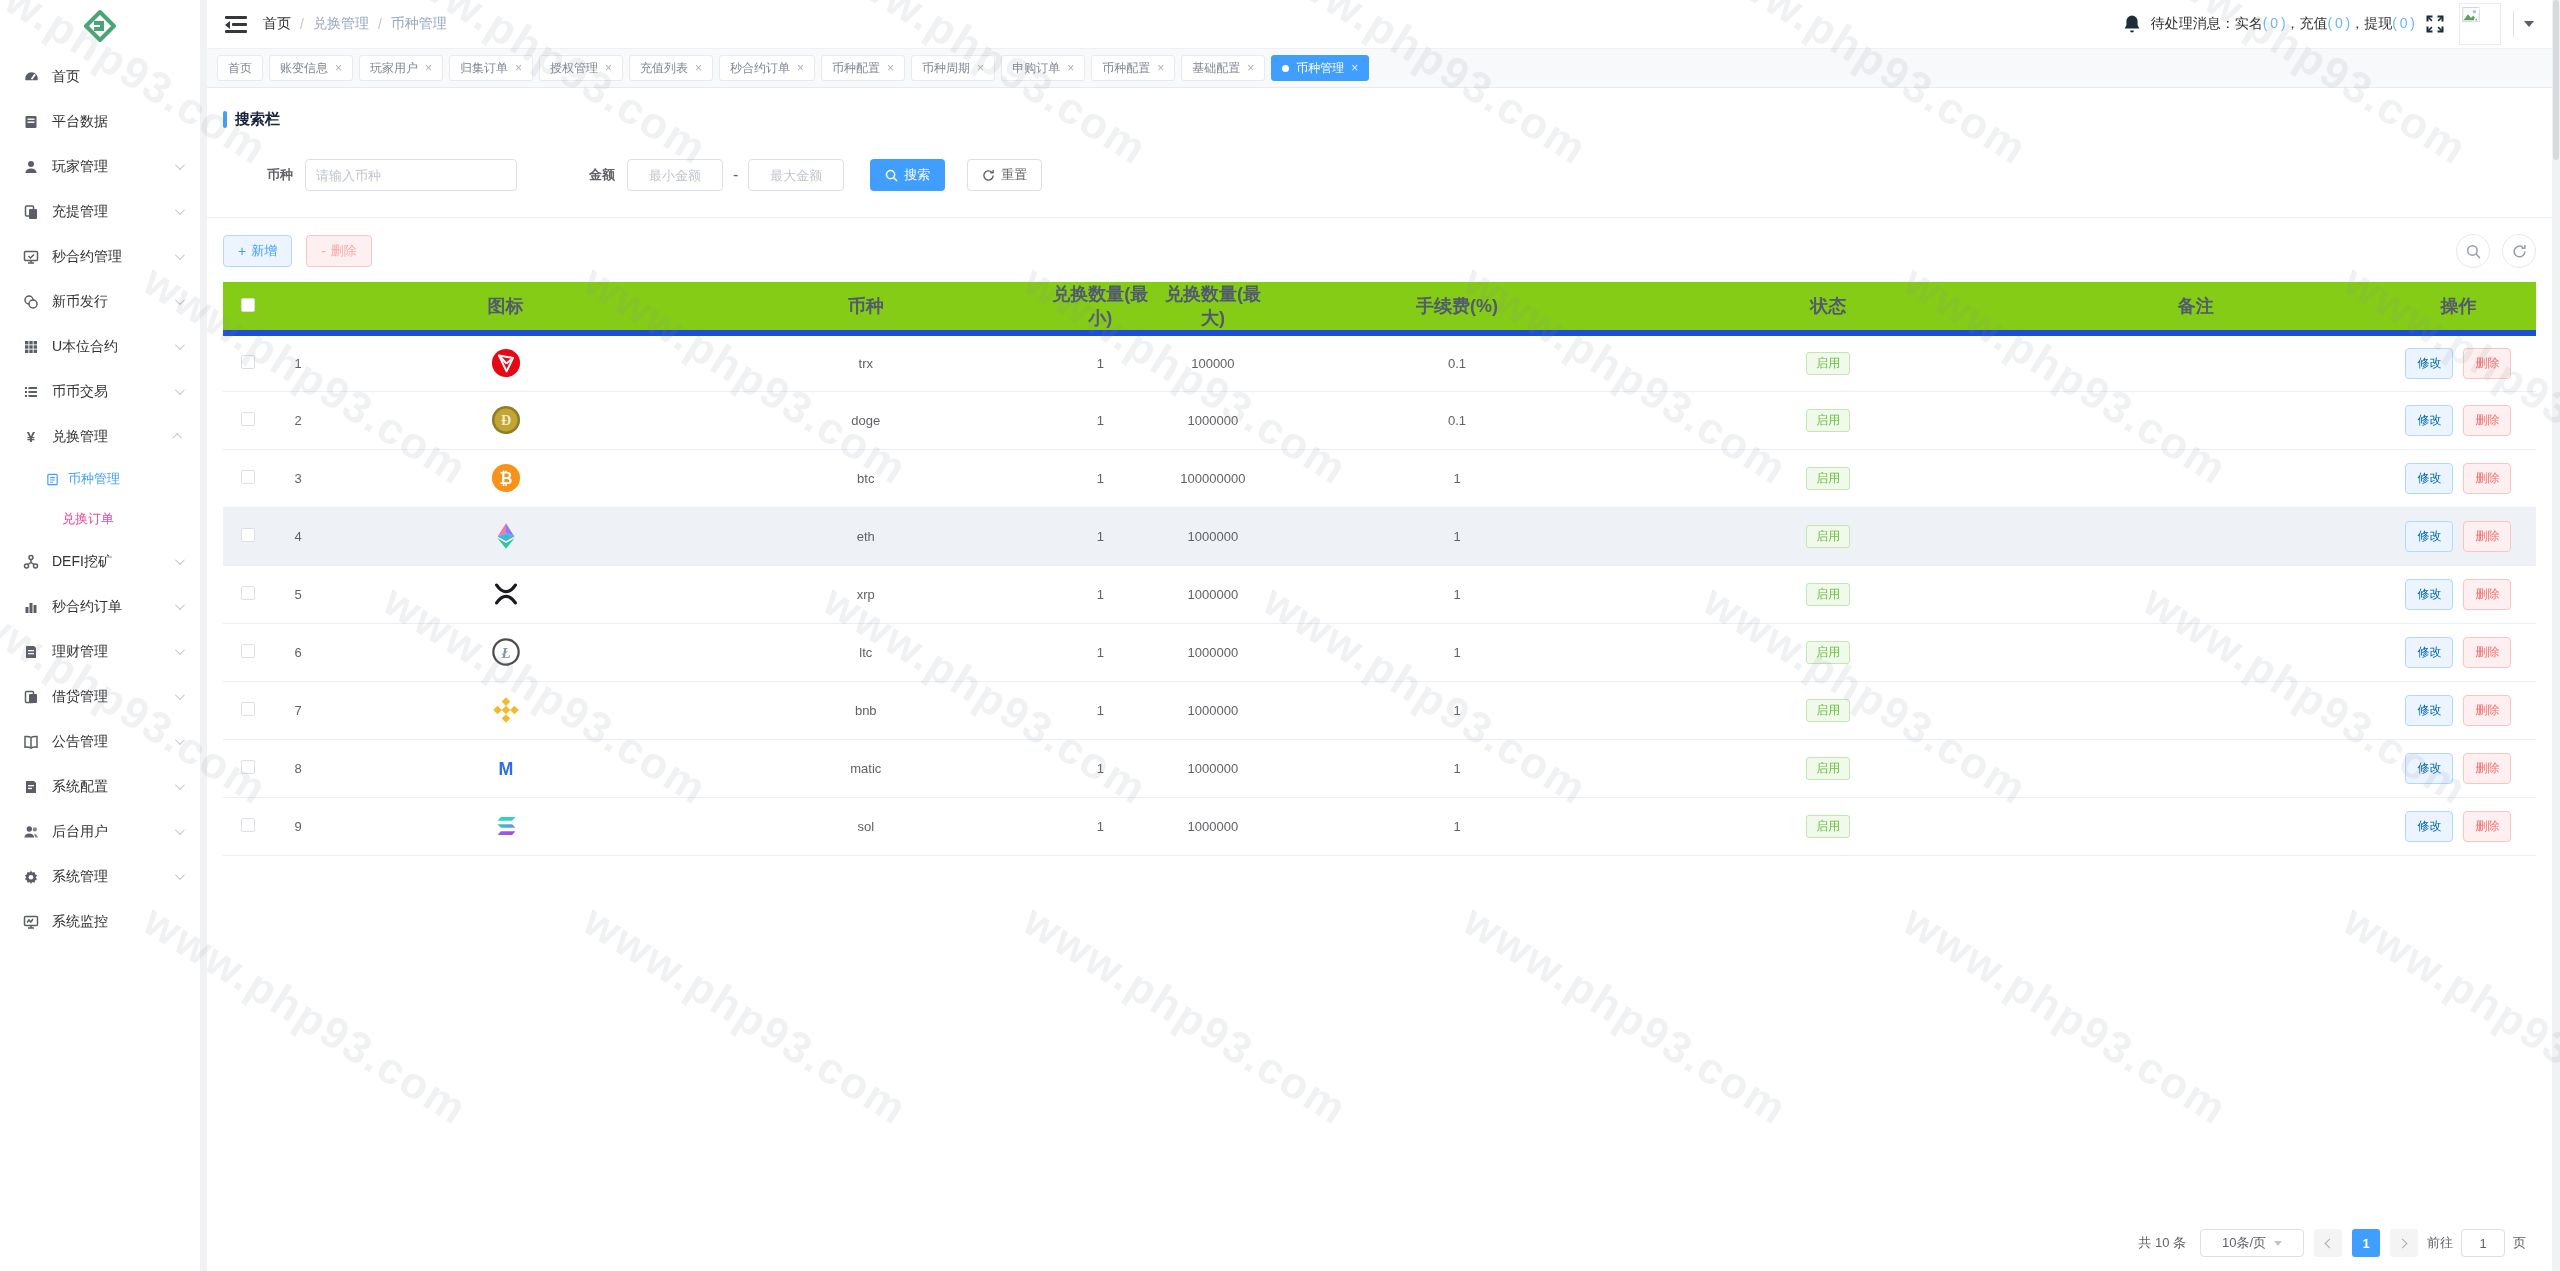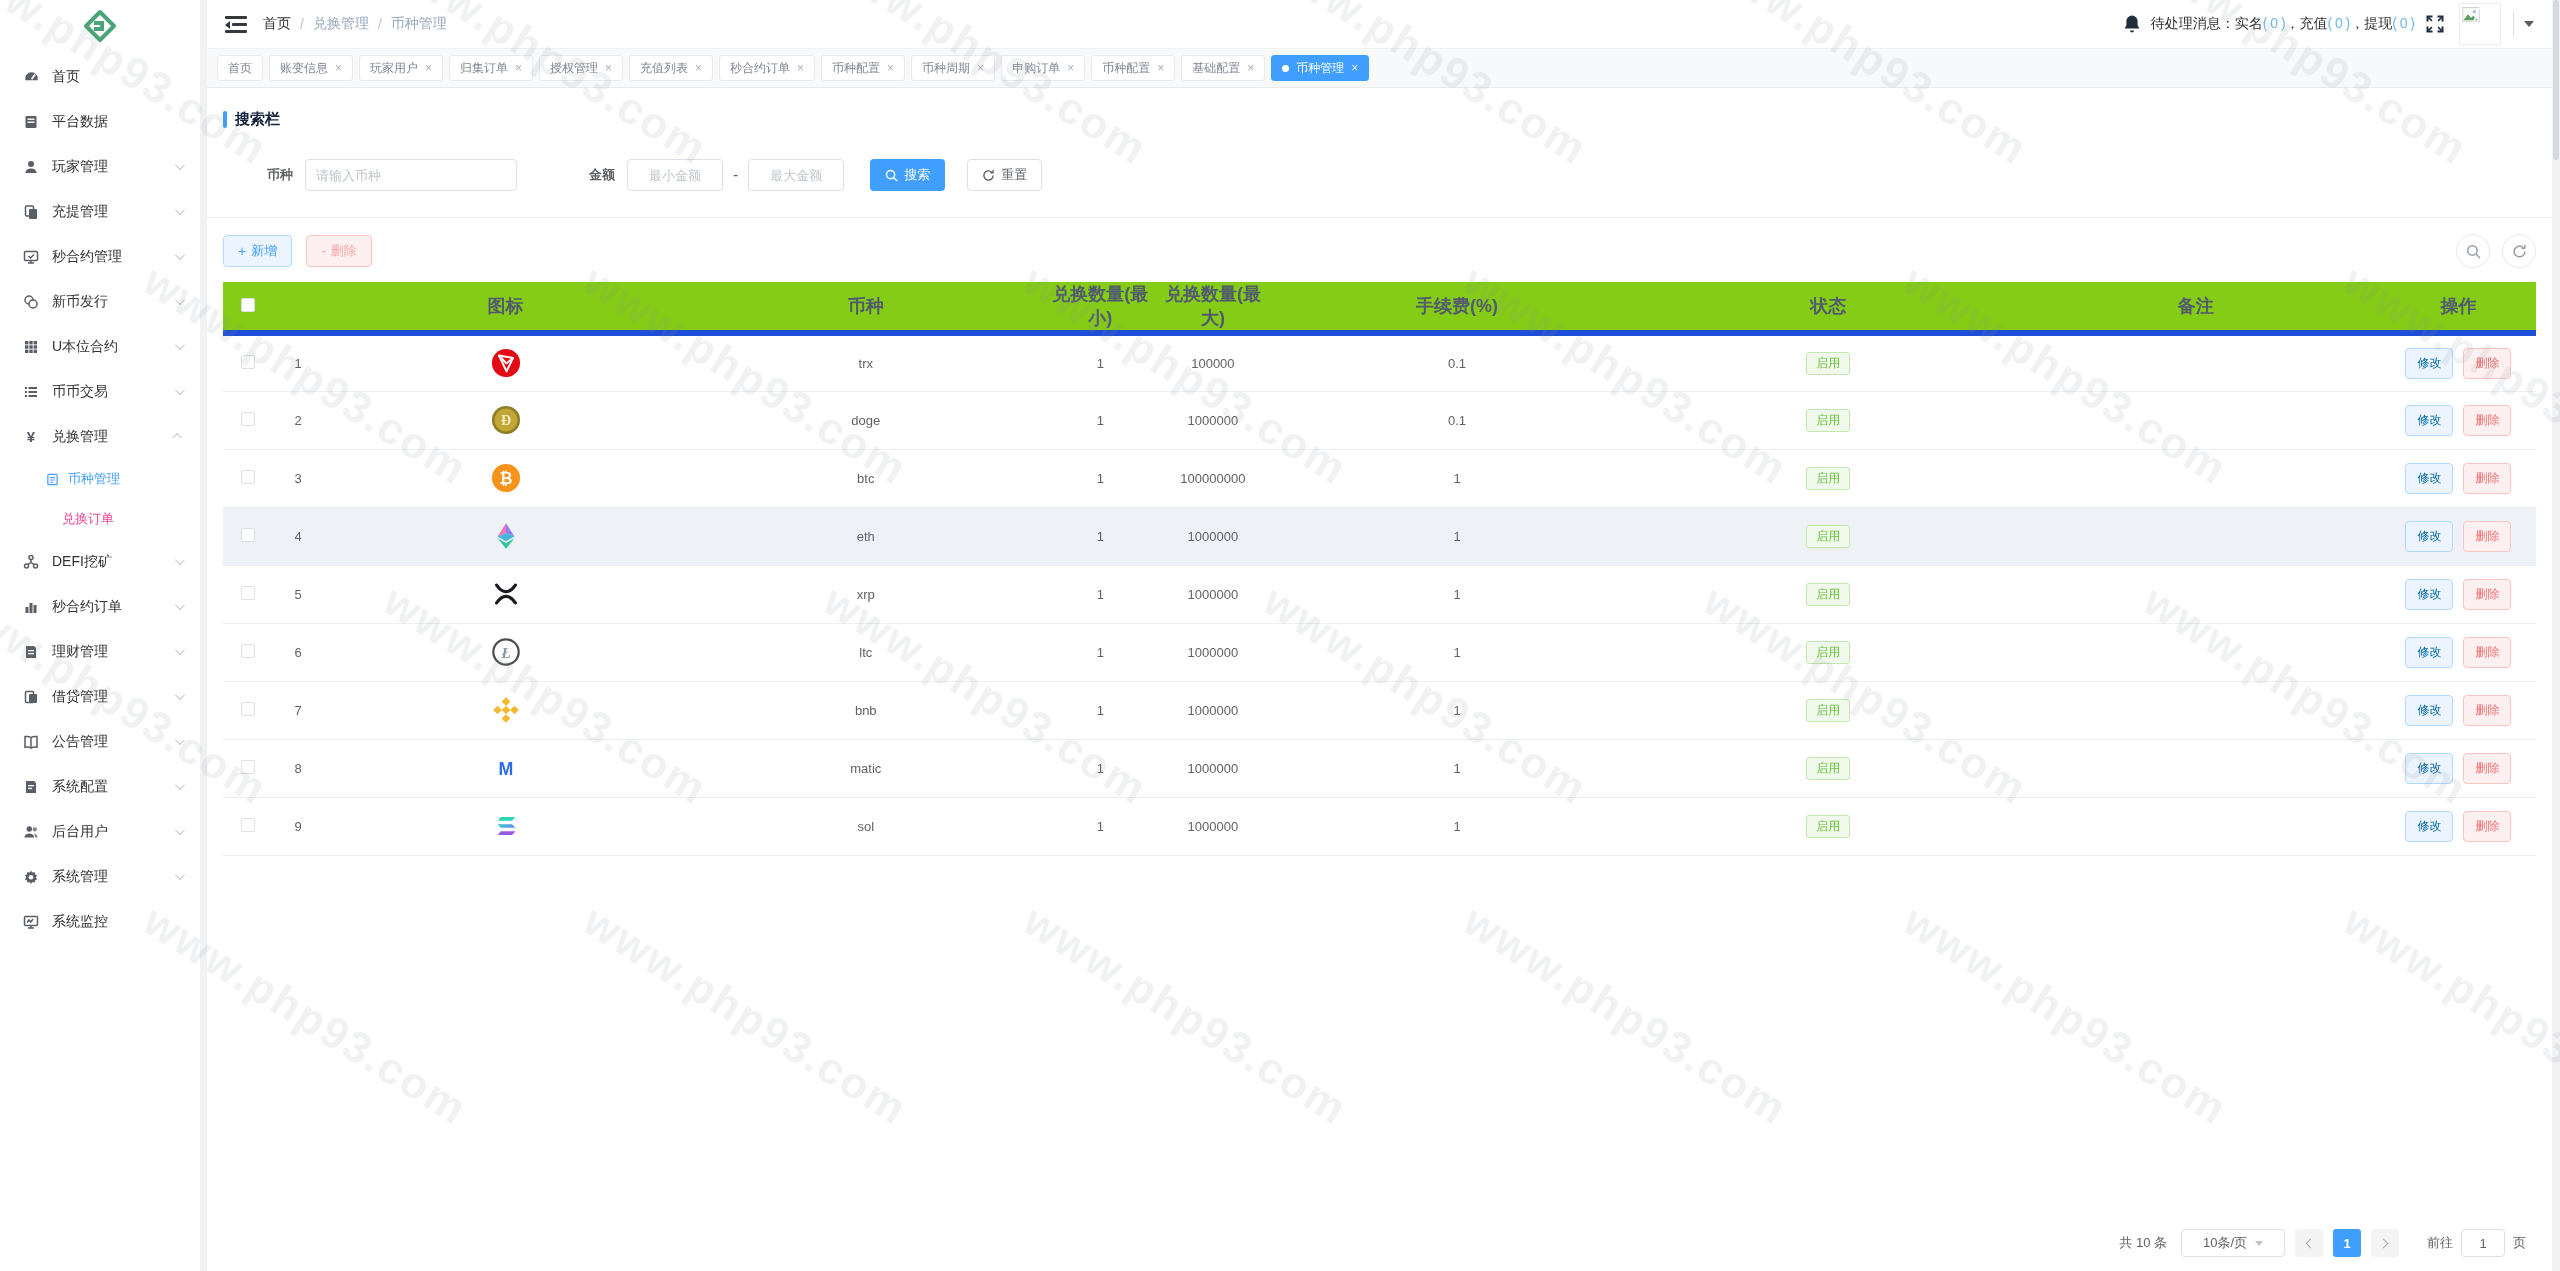--- a/index.html
+++ b/index.html
@@ -100,21 +100,21 @@
   .op-del { background:#fef0f0; border:1px solid #fbc4c4; color:#f56c6c; }
 
   
   .pager { position:absolute; right:26px; bottom:14px; display:flex; align-items:center; font-size:13px; color:#606266; }
   .pager .total { margin-right:14px; }
   .size-select { width:104px; height:28px; border:1px solid #dcdfe6; border-radius:4px; display:flex; align-items:center; justify-content:center; gap:8px; cursor:pointer; background:#fff; }
   .size-select .sel-caret { width:0; height:0; border-left:4px solid transparent; border-right:4px solid transparent; border-top:5px solid #c0c4cc; }
   .pg-btn { width:28px; height:28px; margin-left:10px; background:#f4f4f5; border-radius:3px; display:flex; align-items:center; justify-content:center; cursor:pointer; }
   .pg-btn .chev { border-color:#a8abb2; }
   .pg-cur { width:28px; height:28px; margin-left:10px; background:#409eff; color:#fff; border-radius:3px; display:flex; align-items:center; justify-content:center; font-weight:bold; cursor:pointer; }
-  .goto { margin-left:28px; display:flex; align-items:center; gap:8px; }
+  .goto { margin-left:9px; display:flex; align-items:center; gap:8px; }
   .goto input { width:44px; height:28px; border:1px solid #dcdfe6; border-radius:4px; text-align:center; font-size:13px; color:#606266; outline:none; font-family:inherit; }
 
   
   .wm { position:absolute; z-index:40; font-size:44px; font-weight:bold; letter-spacing:2px; color:rgba(130,140,150,0.12); transform:rotate(32deg); white-space:nowrap; pointer-events:none; }
 </style>
 </head>
 <body>
 
 <div id="sidebar">
   <div class="logo-wrap">

